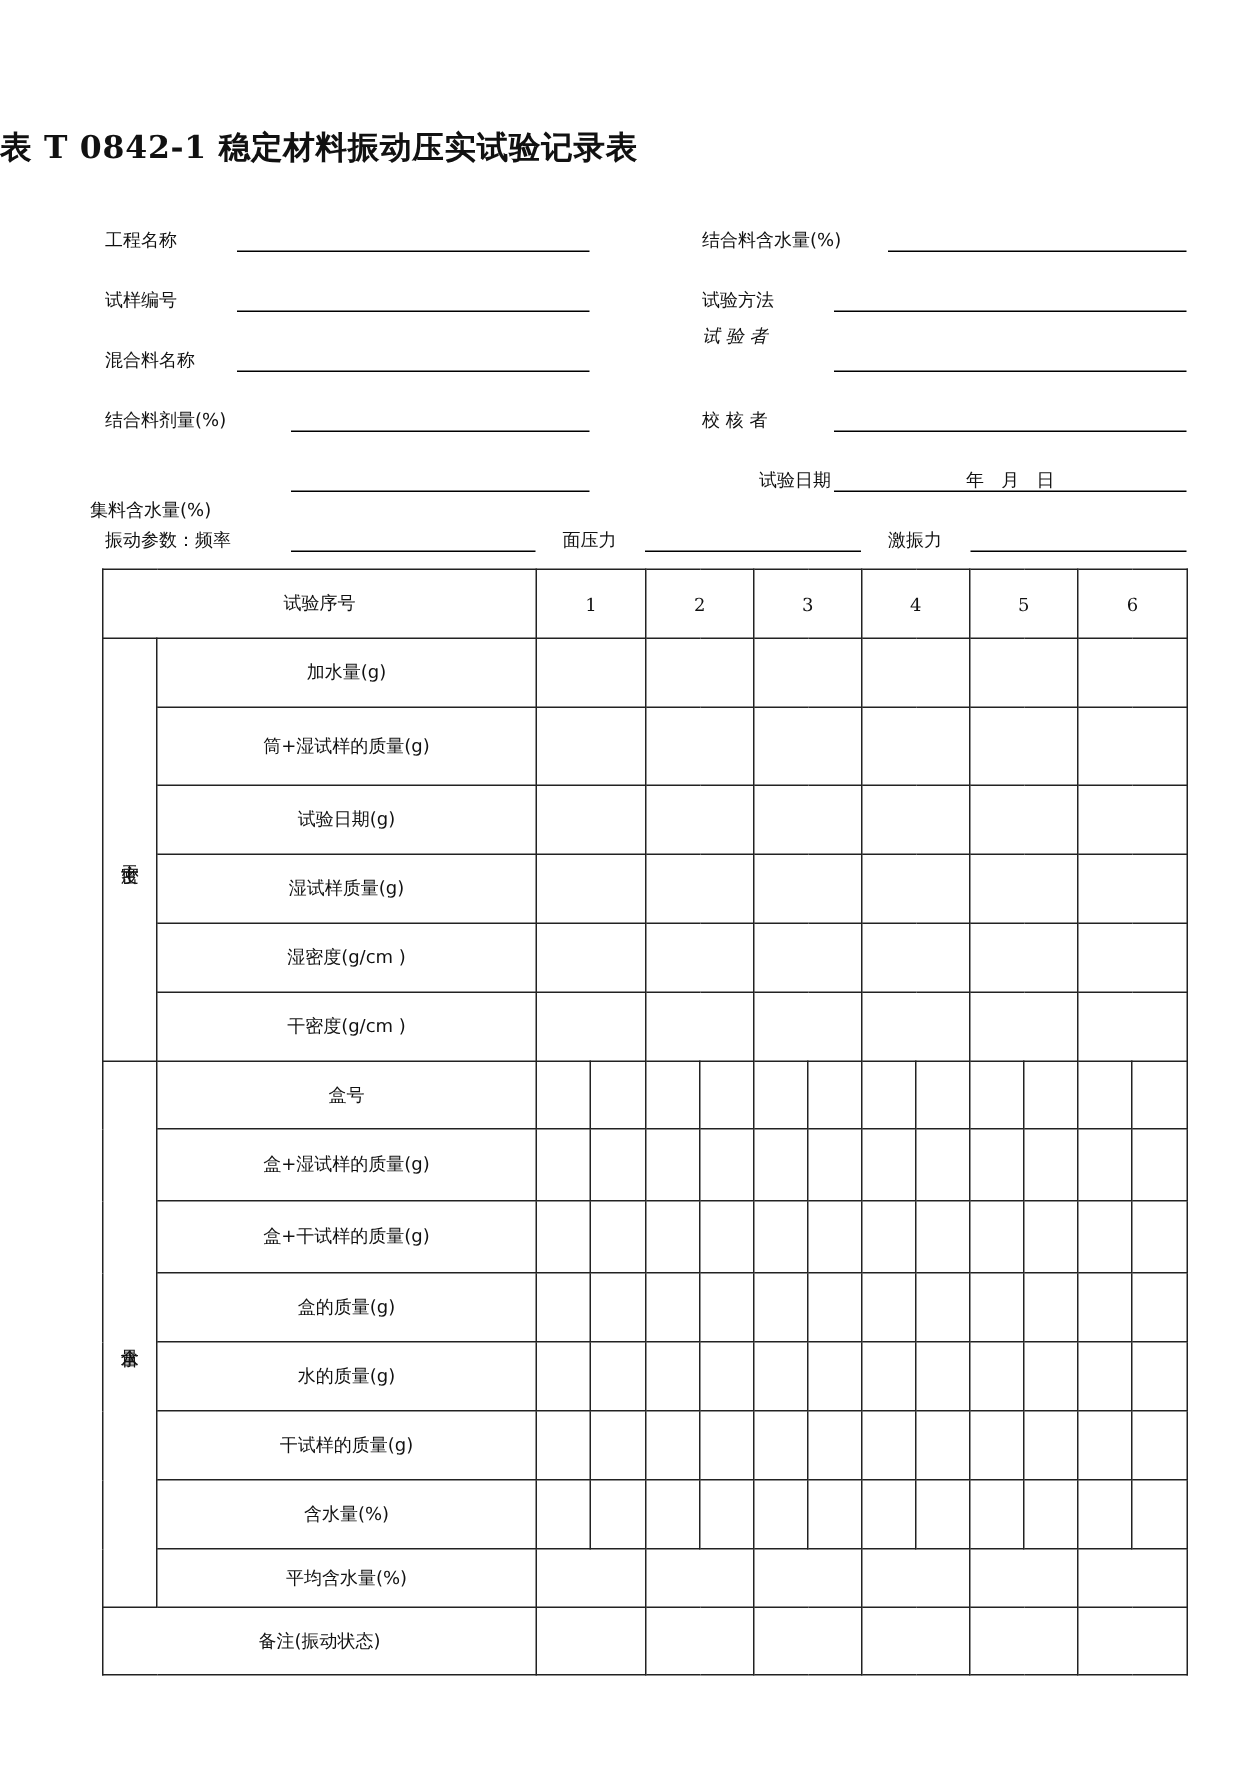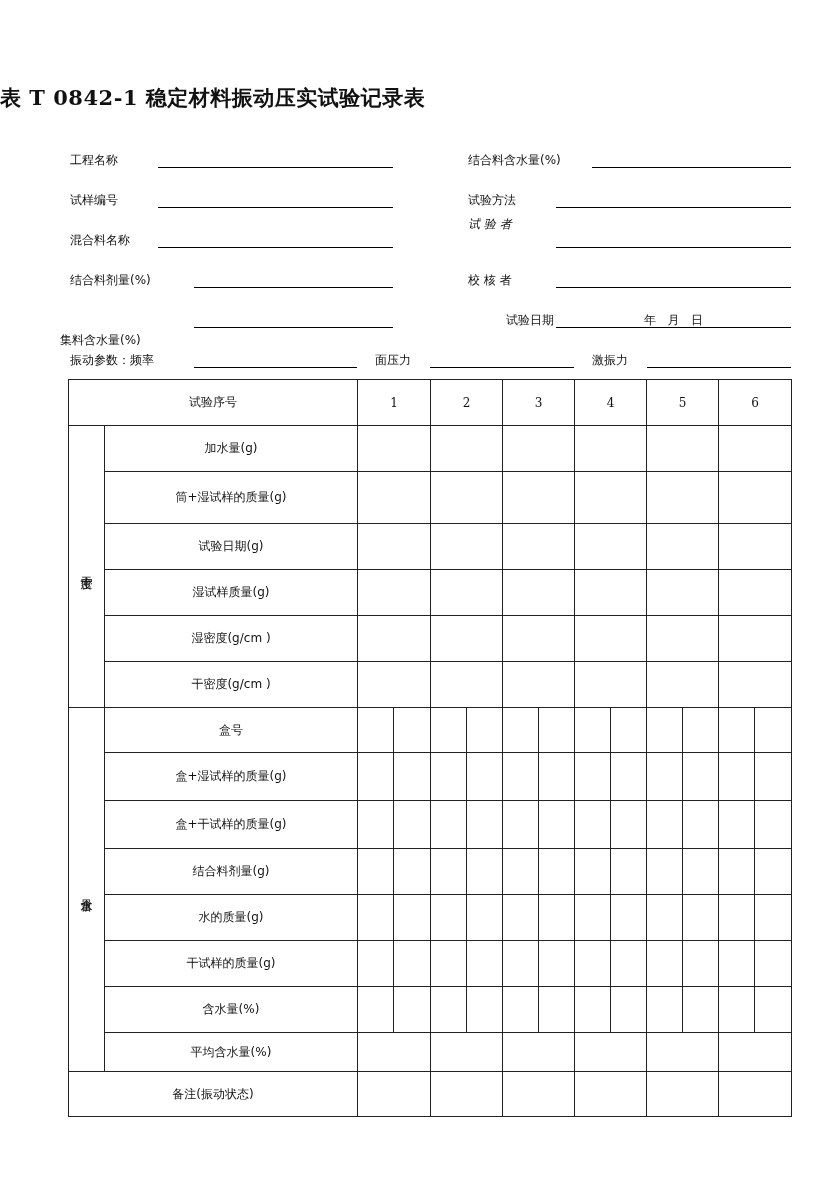--- a/index.html
+++ b/index.html
@@ -192,21 +192,21 @@
         <td></td>
         <td></td>
         <td></td>
         <td></td>
         <td></td>
         <td></td>
         <td></td>
         <td></td>
   </tr>
   <tr style="height:46px">
-    <td class="g">结合料剂量(g)</td>
+    <td class="g">盒的质量(g)</td>
     <td></td>
         <td></td>
         <td></td>
         <td></td>
         <td></td>
         <td></td>
         <td></td>
         <td></td>
         <td></td>
         <td></td>

